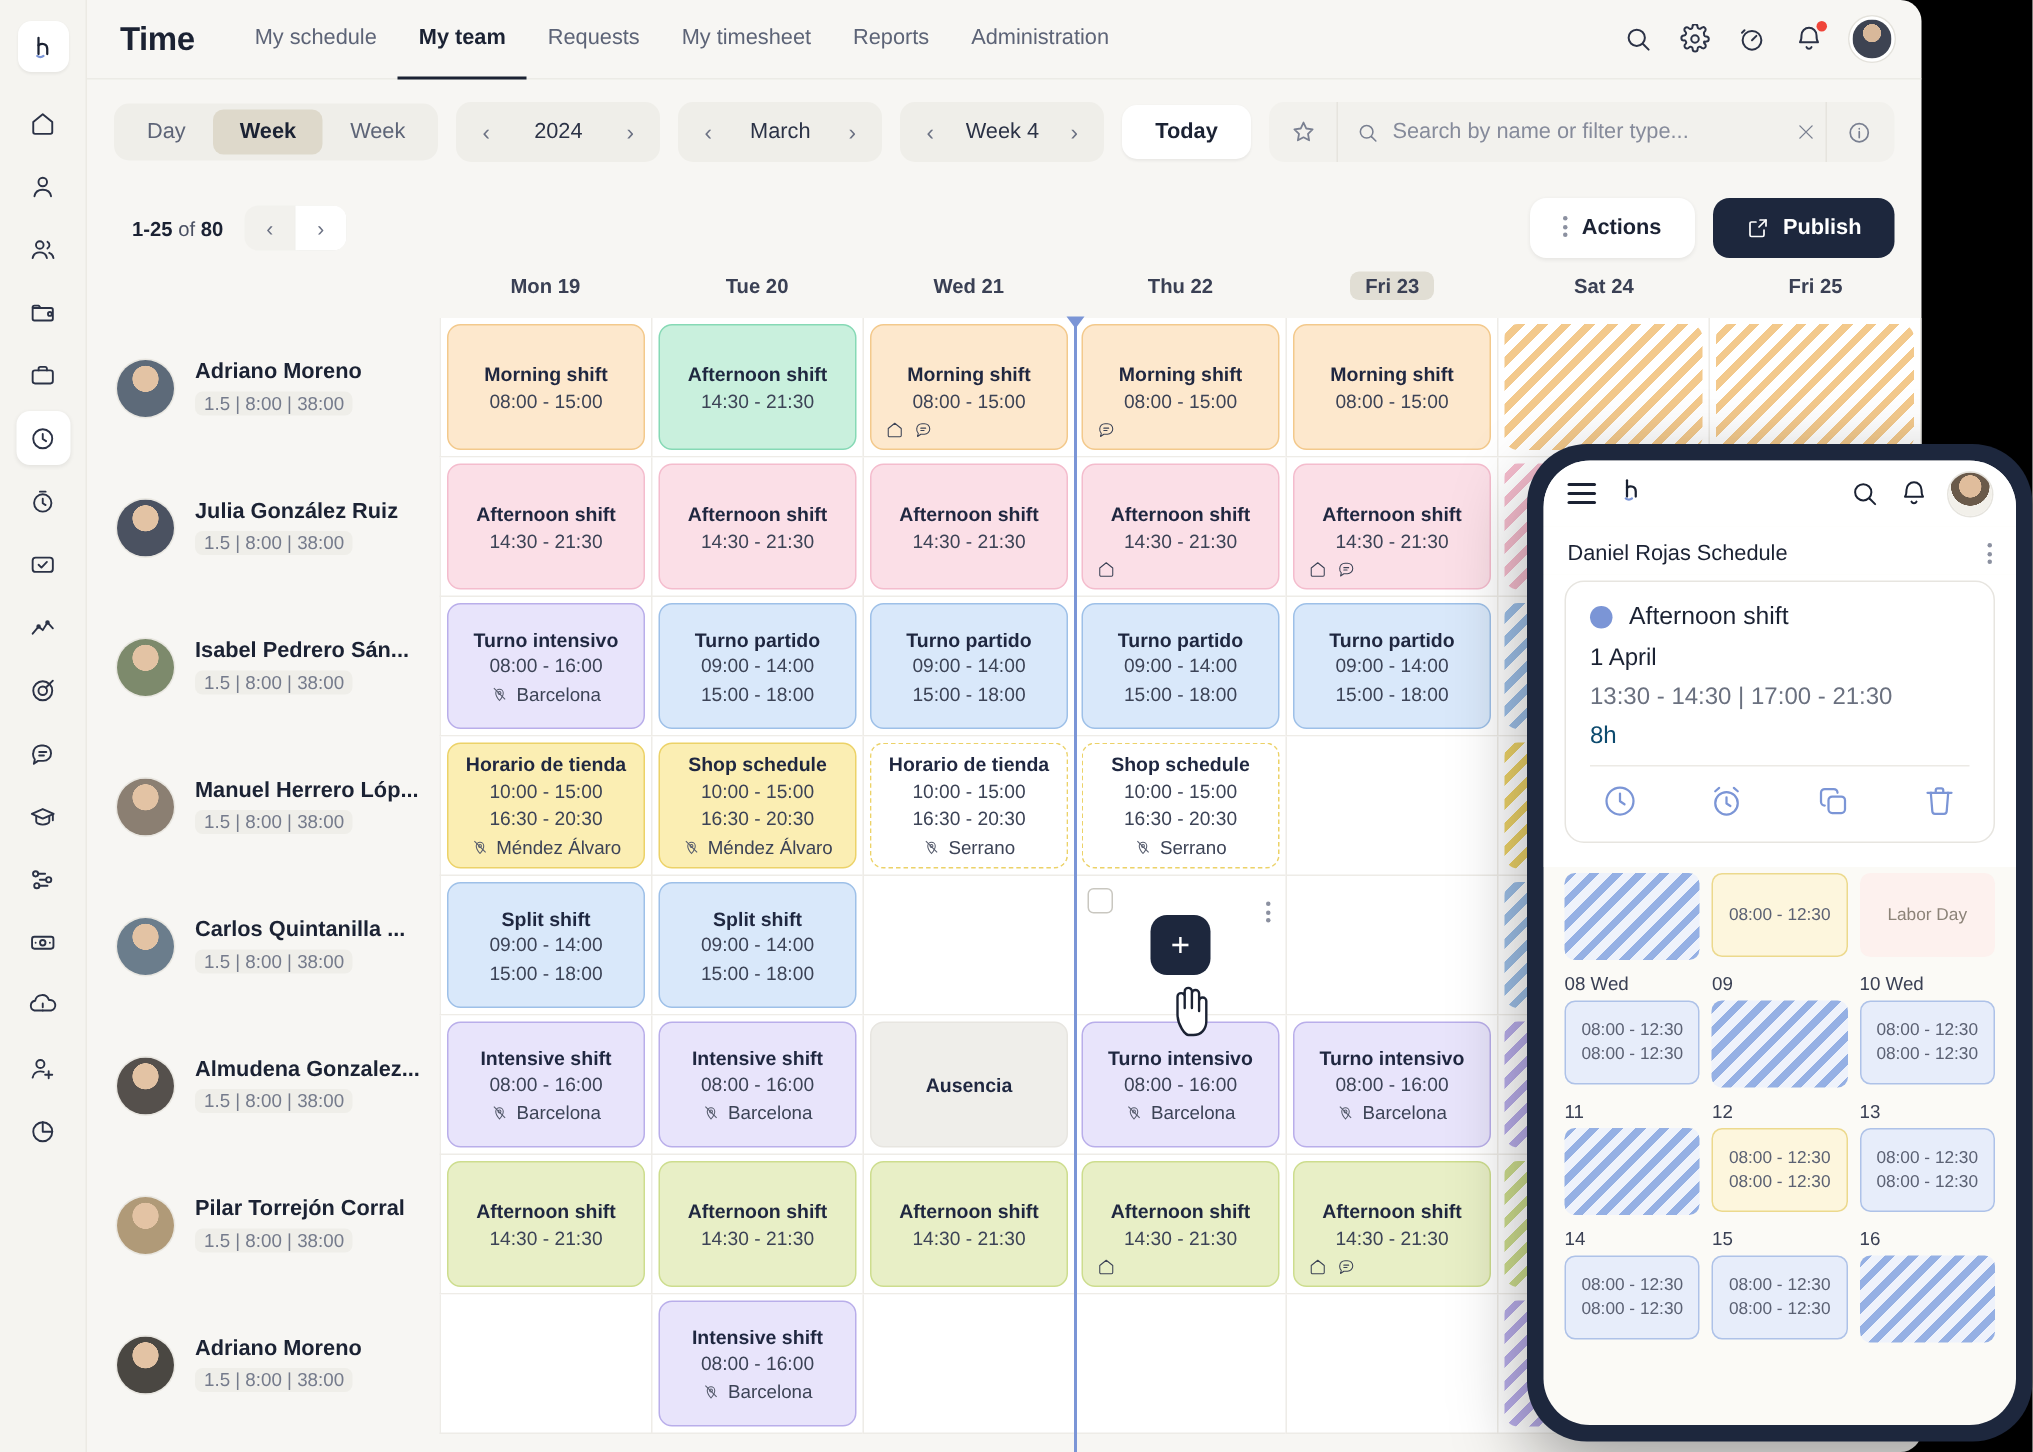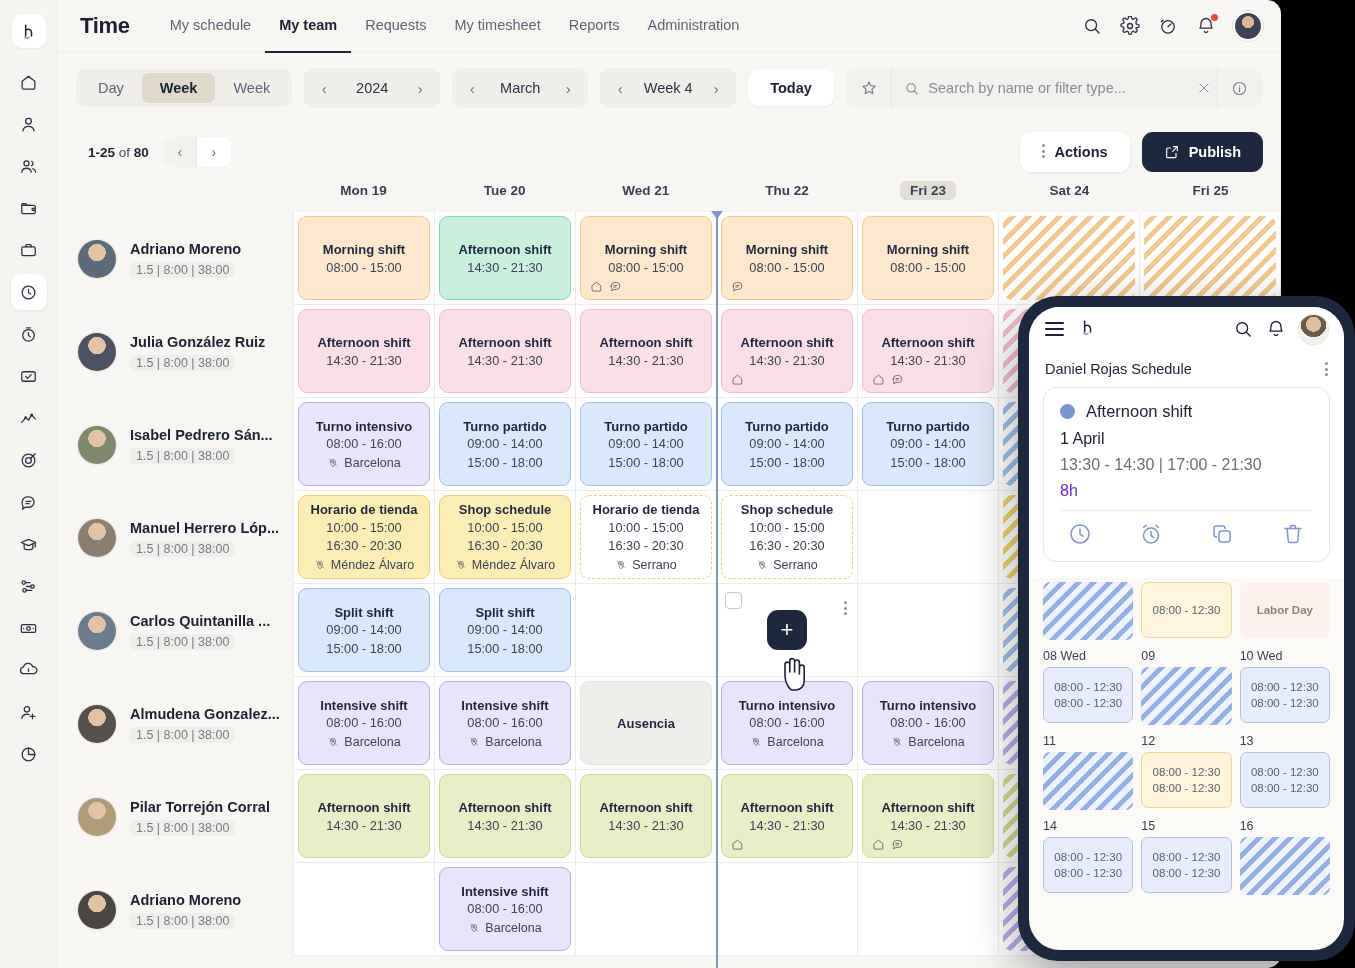--- a/index.html
+++ b/index.html
@@ -186,37 +186,37 @@
   .ptitle { display: flex; align-items: center; padding: 10px 16px 6px; background: #fff; }
   .ptitle .tx { font-size: 14.5px; color: #1b2233; }
   .ptitle .kb { margin-left: auto; }
   .pcardwrap { background: #fff; padding: 4px 14px 16px; }
   .pcard { border: 1px solid #e7e5e0; border-radius: 13px; padding: 14px 16px 6px; }
   .pcard .row1 { display: flex; align-items: center; gap: 11px; margin-bottom: 9px; }
   .pcard .bullet { width: 15px; height: 15px; border-radius: 50%; background: #7b95d6; }
   .pcard .sname { font-size: 16.5px; color: #1b2233; }
   .pcard .date { font-size: 16px; color: #1b2233; margin-bottom: 8px; }
   .pcard .hours { font-size: 16px; color: #6a707f; margin-bottom: 8px; }
-  .pcard .dur { font-size: 16px; color: #6d28d9; margin-bottom: 10px; }
+  .pcard .dur { font-size: 16px; color: #0c4a6e; margin-bottom: 10px; }
   .pcard .acts { border-top: 1px solid #eceae5; display: flex; justify-content: space-between;
     padding: 11px 8px 9px; }
   .pcard .acts svg { width: 24px; height: 24px; stroke: #7b95d6; fill: none; stroke-width: 1.5;
     stroke-linecap: round; stroke-linejoin: round; }
   .mini { padding: 0 14px; }
   .mrow { display: flex; gap: 8px; margin-bottom: 9px; }
   .mcell { flex: 1; }
   .mcell .dlab { font-size: 12.5px; color: #3a4054; margin-bottom: 4px; }
   .mbox { border-radius: 7px; border: 1px solid; padding: 8px 4px; text-align: center; min-height: 56px;
     display: flex; flex-direction: column; justify-content: center; gap: 4px; }
   .mbox span { font-size: 11.5px; color: #5b6173; display: block; }
   .mbox.blue { background: #e7edfa; border-color: #aec2e8; }
   .mbox.yellow { background: #fdf6dd; border-color: #ecd98d; }
   .mbox.hatched { background: repeating-linear-gradient(-45deg, #95b0e4 0 5px, #eef2fb 5px 11px);
     border: 0; min-height: 58px; border-radius: 7px; }
-  .mbox.labor { background: #fdf1ee; border: 0; display: flex; align-items: center; justify-content: center; font-weight: bold; }
+  .mbox.labor { background: #fdf1ee; border: 0; display: flex; align-items: center; justify-content: center; }
   .mbox.labor span { font-size: 11.5px; color: #8c8378; }
 </style>
 </head>
 <body>
 
 <div class="stage">
  <div class="app">
 
   <div class="rail">
     <div class="rail-logo">

